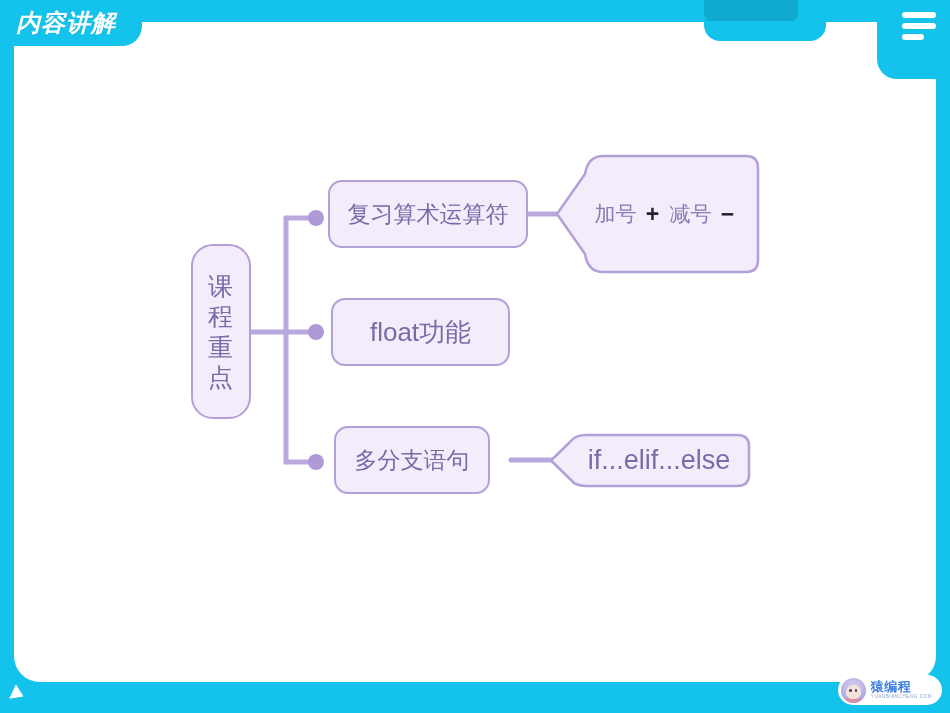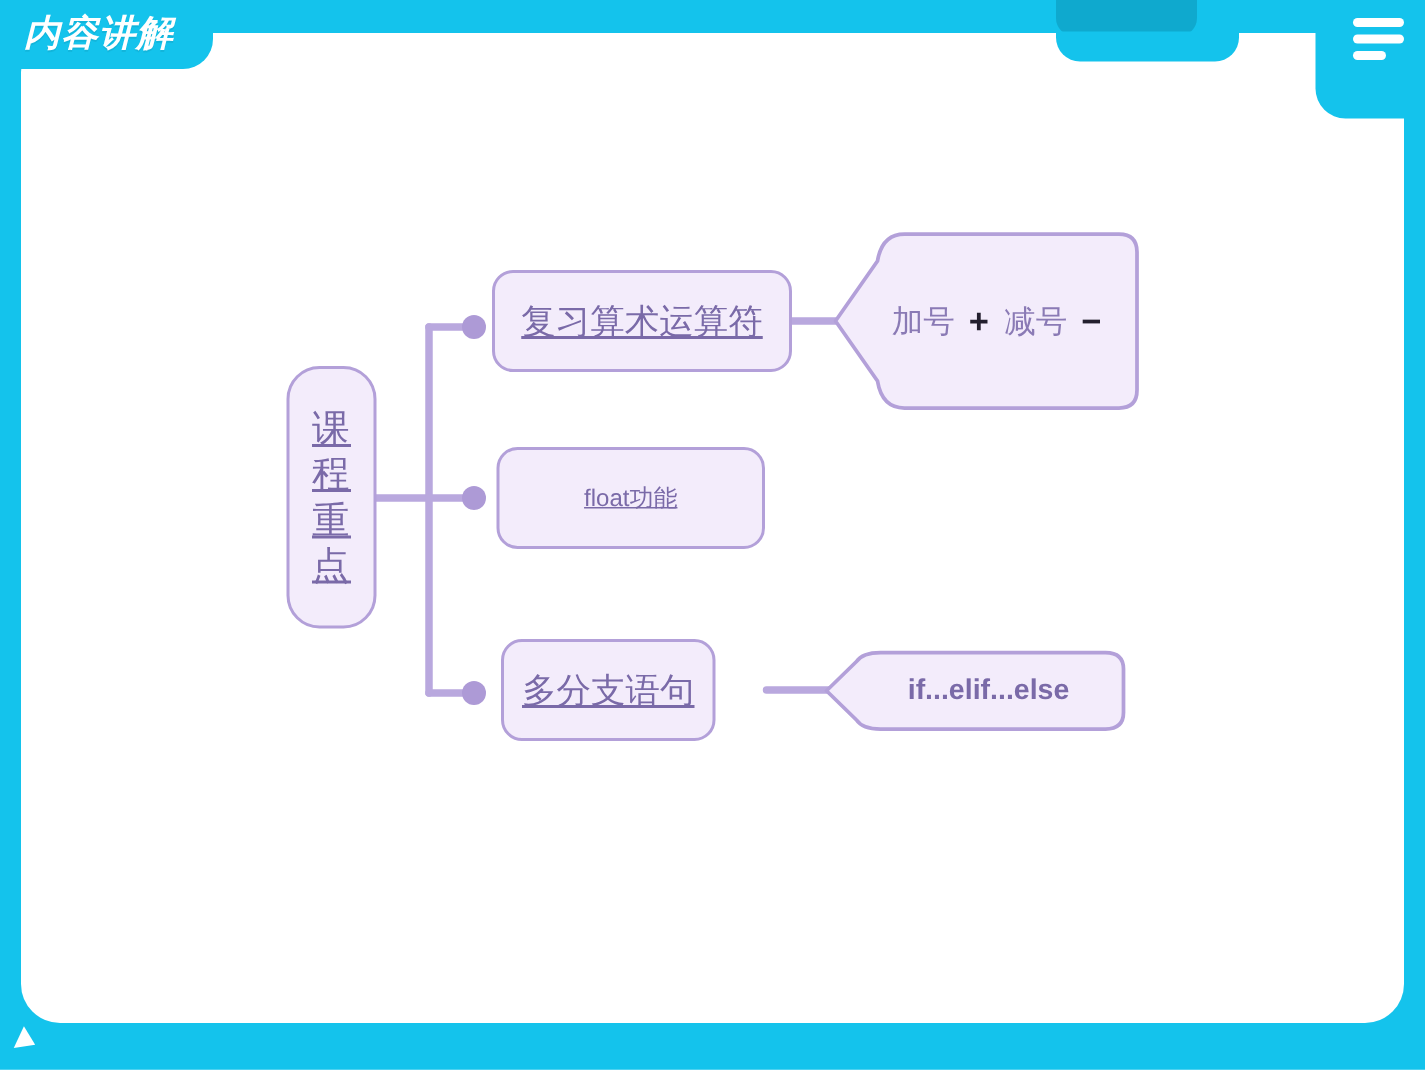--- a/index.html
+++ b/index.html
@@ -206,46 +206,45 @@
     position: absolute;
     box-sizing: border-box;
     background: #f3ecfb;
     border: 2px solid #b3a0d9;
     border-radius: 14px;
     display: flex;
     align-items: center;
     justify-content: center;
     color: #7a6aa8;
     z-index: 6;
-    text-decoration: underline;
   }
 
   #node-root {
     left: 177px;  top: 222px;
     width: 60px;  height: 175px;
     border-radius: 22px;
     flex-direction: column;
     font-size: 25px;
     line-height: 1.22;
     letter-spacing: 1px;
   }
 
   #node-arith {
     left: 314px;  top: 158px;
     width: 200px; height: 68px;
     font-size: 23px;
   }
   #node-float {
     left: 317px;  top: 276px;
     width: 179px; height: 68px;
-    font-size: 16px;
+    font-size: 26px;
   }
   #node-branch {
     left: 320px;  top: 404px;
-    width: 143px; height: 68px;
+    width: 156px; height: 68px;
     font-size: 23px;
   }
 
   
   .flag {
     position: absolute;
     z-index: 6;
   }
   .flag .flag-label {
     position: absolute;
@@ -275,24 +274,23 @@
   #flag-ops .op-sym {
     color: #231f2e;
     font-weight: bold;
     font-size: 23px;
     min-width: 14px;
     text-align: center;
   }
 
   #flag-ifelse { left: 535px; top: 411px; width: 202px; height: 55px; }
   #flag-ifelse .flag-label {
-    font-size: 19px;
+    font-size: 27px;
     padding-left: 18px;
     box-sizing: border-box;
-    font-weight: bold;
   }
 </style>
 </head>
 <body>
 
 <div id="app">
 
   <div id="top-notch"></div>
 
   <div id="card">
@@ -366,14 +364,26 @@
   </div>
 
   <div id="menu-button">
     <div class="bar b1"></div>
     <div class="bar b2"></div>
     <div class="bar b3"></div>
   </div>
 
   <div id="play-triangle"></div>
 
+  <div id="brand-logo">
+    <div id="brand-avatar">
+      <div class="body"></div>
+      <div class="face"></div>
+      <div class="eye l"></div>
+      <div class="eye r"></div>
+    </div>
+    <div id="brand-text">
+      <span id="brand-name">猿编程</span>
+      <span id="brand-sub">YUANBIANCHENG.COM</span>
+    </div>
+  </div>
 
 </div>
 
 </body></html>

